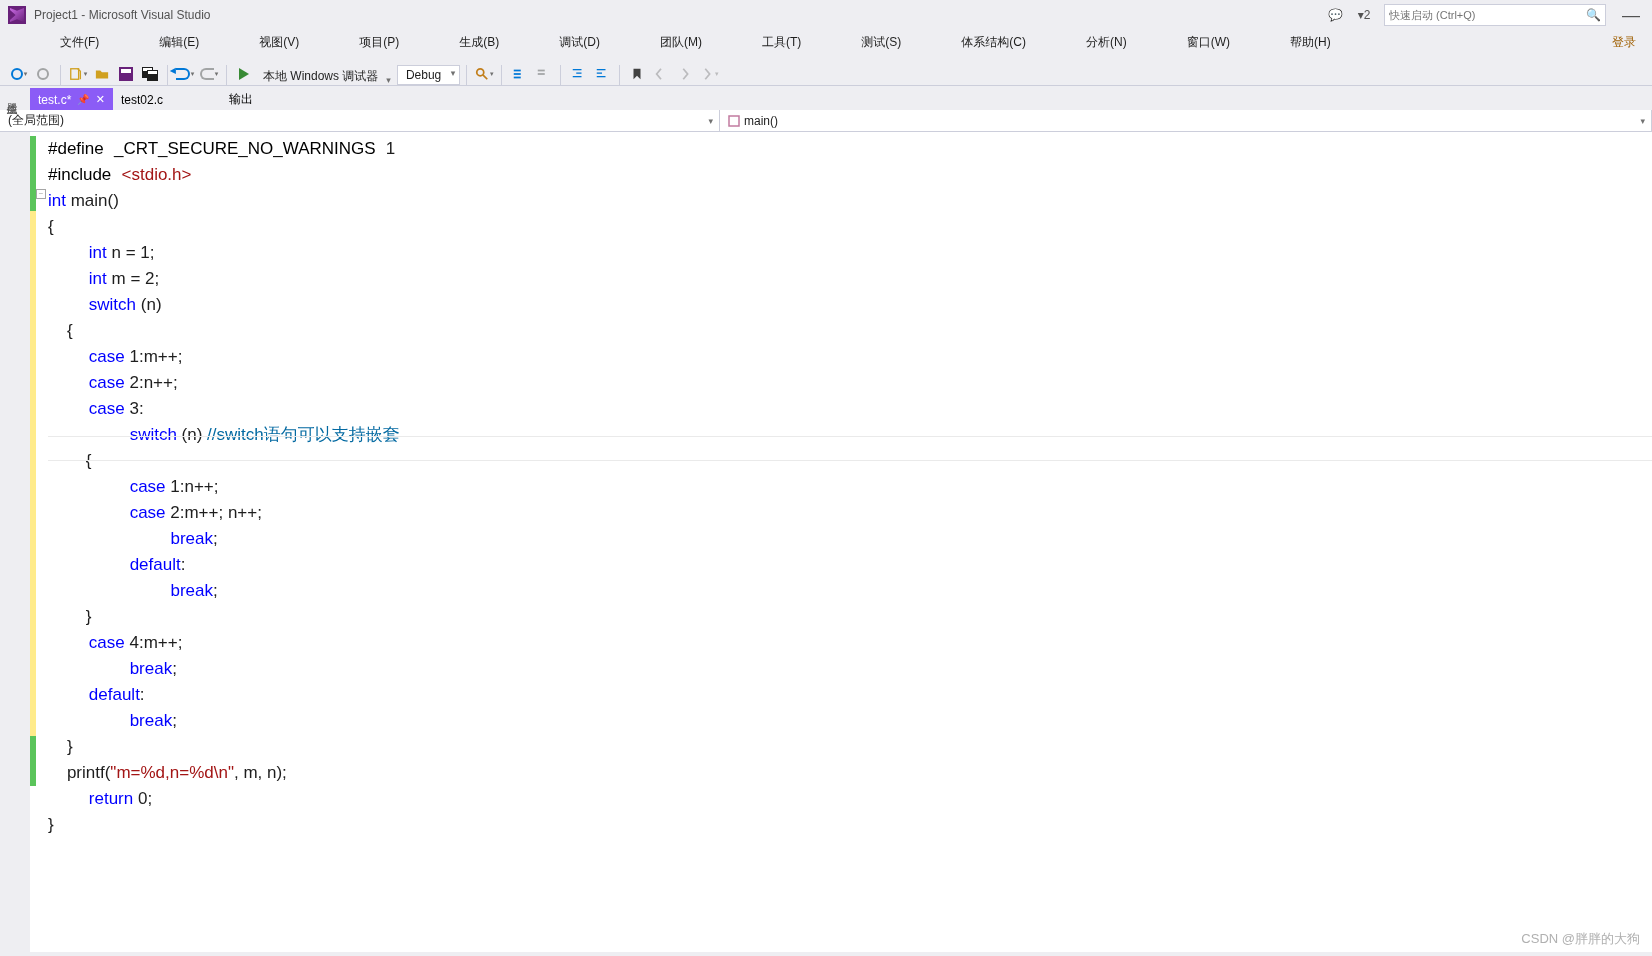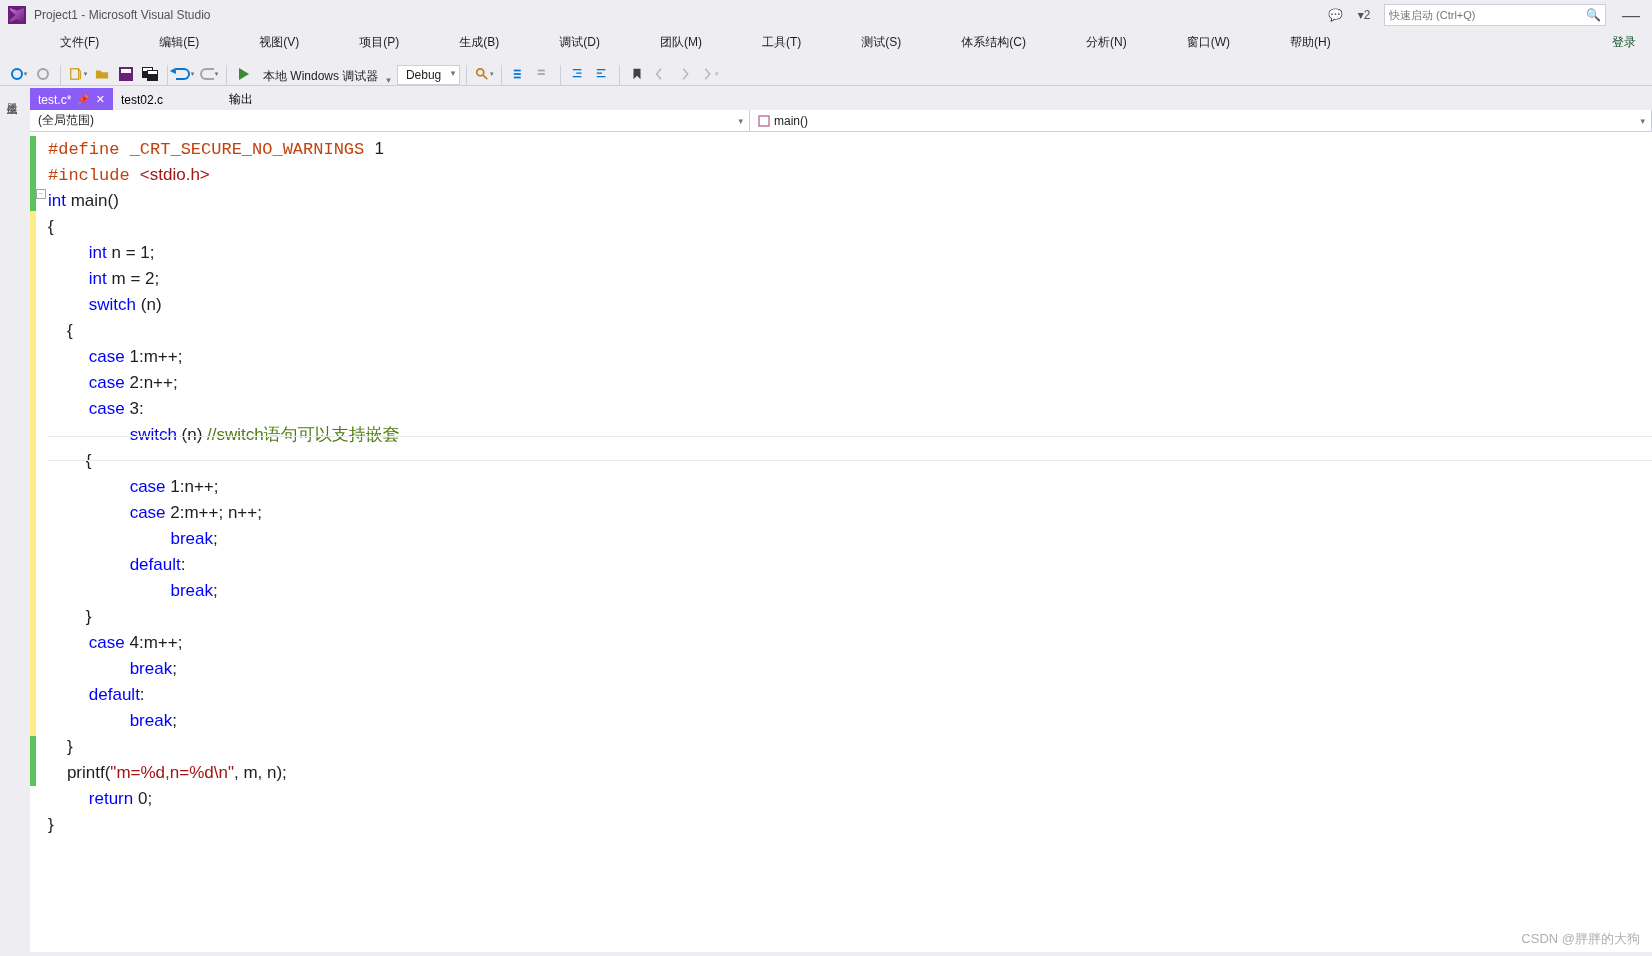--- a/index.html
+++ b/index.html
@@ -8,21 +8,21 @@
 .vs-logo { width:18px; height:18px; background:#68217a; margin-right:8px; position:relative; }
 .vs-logo::before { content:""; position:absolute; inset:2px; background:linear-gradient(135deg,#cb6ce6 0%,#68217a 100%); clip-path:polygon(100% 0,100% 100%,50% 80%,0 100%,0 85%,40% 50%,0 15%,0 0,50% 20%); }
 .title-text { color:#525252; font-size:12px; }
 .title-right { margin-left:auto; display:flex; align-items:center; gap:12px; }
 .notif-icon,.flag-icon { width:16px; height:16px; display:flex; align-items:center; justify-content:center; color:#525252; }
 .search-box { width:222px; height:22px; border:1px solid #cccedb; background:#fff; display:flex; align-items:center; padding:0 4px; }
 .search-box input { border:none; outline:none; flex:1; font-size:11px; color:#999; background:transparent; }
 .minimize { font-size:18px; color:#525252; cursor:pointer; padding:0 4px; }
 .menu-bar { height:24px; display:flex; align-items:center; padding:0 10px; gap:4px; background:#eeeef2; }
 .menu-item { padding:2px 6px; cursor:pointer; font-size:12px;margin-left:44px; }
-.login { margin-left:auto; padding:2px 6px; color:#14532d; cursor:pointer; }
+.login { margin-left:auto; padding:2px 6px; color:#a16207; cursor:pointer; }
 .toolbar { height:32px; display:flex; align-items:flex-end; padding:0 8px; gap:2px; background:#eeeef2; border-bottom:1px solid #cccedb; }
 .toolbar .sep { width:1px; height:20px; background:#cccedb; margin:0 4px; }
 .tb-btn { width:22px; height:22px; display:flex; align-items:center; justify-content:center; cursor:pointer; border-radius:2px; position:relative; }
 .tb-btn.drop::after { content:"▾"; font-size:7px; color:#717171; margin-left:1px; }
 .circle-icon { width:12px; height:12px; border-radius:50%; border:2px solid #0078d7; position:relative; }
 .circle-icon.back { border-color:#a2a4a5; }
 .save-icon { width:14px; height:14px; background:#1e1e1e; position:relative; }
 .save-icon::before{ content:""; position:absolute; top:2px; left:2px; right:2px; height:4px; background:#fff;}
 .save-icon.pur{ background:#68217a; }
 .save-all{ width:16px; height:14px; position:relative;}
@@ -40,32 +40,32 @@
 .small-ico { width:14px; height:14px; }
 .tab-strip { height:24px; display:flex; align-items:flex-end; background:#eeeef2; padding-left:30px; position:relative; }
 .side-tab { position:absolute; left:2px; top:2px; writing-mode:vertical-lr; font-size:11px; padding:6px 2px; color:#525252; cursor:pointer; }
 .file-tab { height:22px; padding:0 8px; display:flex; align-items:center; gap:6px; font-size:12px; cursor:pointer; border-top:1px solid transparent; }
 .file-tab.active { background:#8b5cf6; color:#fff;margin-top:34px; }
 .file-tab.active .pin,.file-tab.active .close{ color:#fff; }
 .file-tab:not(.active){ color:#000000; background:#eeeef2; }
 .file-tab .pin{ font-size:10px; }
 .file-tab .close{ font-size:11px; }
 .output-tab { margin-left:50px; color:#525252; padding:0 8px; }
-.nav-row { height:22px; display:flex; border-bottom:1px solid #cccedb; background:#fff; margin-left:30px; }
+.nav-row { height:22px; display:flex; border-bottom:1px solid #cccedb; background:#fff; }
 .nav-dd { flex:1; border-right:1px solid #cccedb; padding:2px 8px; display:flex; align-items:center; font-size:12px; position:relative; cursor:pointer; }
 .nav-dd::after{ content:"▾"; position:absolute; right:6px; font-size:9px; color:#717171;}
 .nav-dd .cube{ width:12px; height:12px; margin-right:4px; display:inline-block; }
 .editor { background:#fff; margin-left:30px; position:relative; height:820px; overflow:hidden; }
 .gutter { position:absolute; left:0; top:0; width:14px; height:100%; background:#fff; }
 .code-area { padding:4px 0 4px 18px; font-family:Consolas,"Courier New",monospace; font-size:17px; line-height:25px; white-space:pre; }
 .fold { position:absolute; left:6px; width:10px; height:10px; border:1px solid #a5a5a5; font-size:8px; line-height:8px; text-align:center; color:#a5a5a5; cursor:pointer; background:#fff;}
-.kw-prep { color:#c2410c;font-family:Liberation Mono, monospace; }
+.kw-prep { color:#000000; }
 .kw-blue { color:#0000ff; }
 .str { color:#a31515; }
-.cmnt { color:#4d7c0f; }
+.cmnt { color:#0369a1; }
 .ylw { background:#ffeb8a; position:absolute; left:0; width:6px; }
 .grn { background:#5ac45a; position:absolute; left:0; width:6px; }
 .watermark { position:absolute; right:12px; bottom:8px; color:#b0b0b0; font-size:13px; }
 .cursor-line { position:absolute; left:18px; right:0; height:25px; border-top:1px solid #eaeaea; border-bottom:1px solid #eaeaea; pointer-events:none; }
 </style>
 </head>
 <body>
 
 <div class="title-bar">
   <div class="vs-logo"></div>

